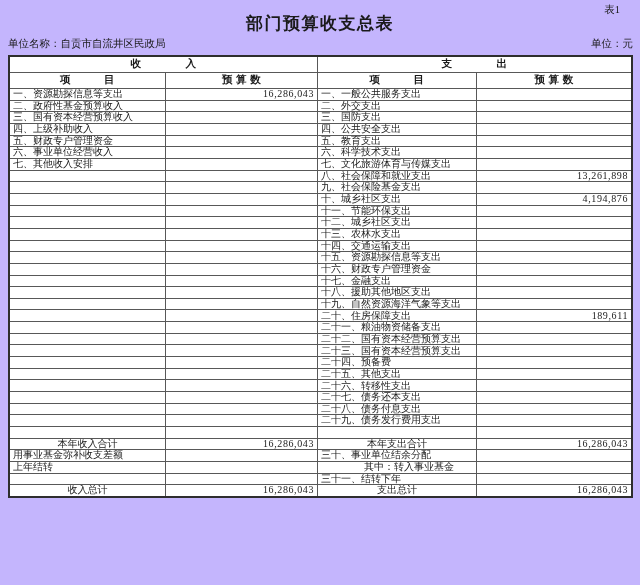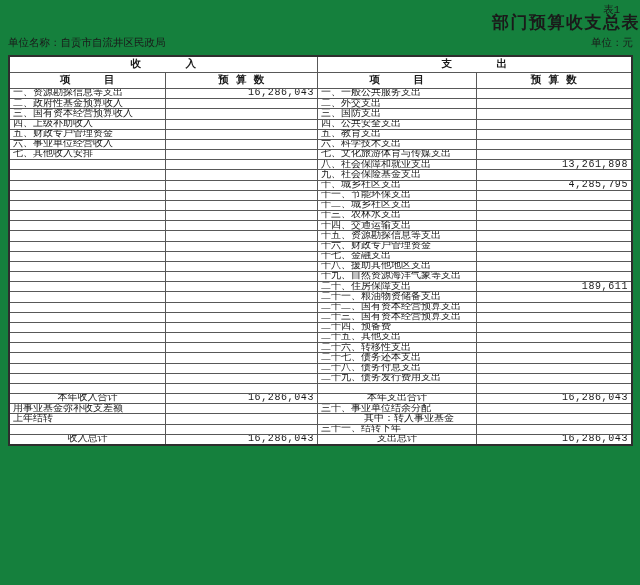--- a/index.html
+++ b/index.html
@@ -3,41 +3,41 @@
 <meta charset="utf-8">
 <style>
   html, body { margin: 0; padding: 0; }
   body {
     width: 640px; height: 585px;
     background: #ffffff;
     font-family: "Liberation Serif", "DejaVu Serif", serif;
     color: #1a1a1a;
     overflow: hidden;
   }
-  .sheet { position: relative; width: 640px; height: 585px; background: #15803d; font-family: Liberation Mono, monospace; }
+  .sheet { position: relative; width: 640px; height: 585px; background: #c4b5fd; }
 
   .page-tag {
     position: absolute; top: 4px; right: 20px;
     font-size: 10.5px; line-height: 12px;
   }
   .doc-title {
     position: absolute; top: 14px; left: 0; width: 100%;
-    text-align: right;
+    text-align: center;
     font-size: 17px; font-weight: bold; letter-spacing: 1.5px;
     line-height: 20px;
   }
   .meta-row {
     position: absolute; top: 37px; left: 8px; width: 625px;
     display: flex; justify-content: space-between;
     font-size: 10.5px; line-height: 13px; gap: 44px;
   }
 
   .grid {
     position: absolute; top: 55px; left: 8px;
-    width: 625px; height: 391px;
+    width: 625px; height: 443px;
     box-sizing: border-box;
     border: 2px solid #2e2e2e;
     background: #585858;            
     display: grid;
     grid-template-columns: 155px 151px 158px 1fr;
     grid-template-rows: 15px 15px repeat(35, 1fr);
     gap: 1px;
   }
   .cell {
     background: #fff;
@@ -111,21 +111,21 @@
       <div class="cell r"></div>
       <div class="cell">八、社会保障和就业支出</div>
       <div class="cell r">13,261,898</div>
       <div class="cell"></div>
       <div class="cell r"></div>
       <div class="cell">九、社会保险基金支出</div>
       <div class="cell r"></div>
       <div class="cell"></div>
       <div class="cell r"></div>
       <div class="cell">十、城乡社区支出</div>
-      <div class="cell r">4,285,795</div>
+      <div class="cell r">4,194,876</div>
       <div class="cell"></div>
       <div class="cell r"></div>
       <div class="cell">十一、节能环保支出</div>
       <div class="cell r"></div>
       <div class="cell"></div>
       <div class="cell r"></div>
       <div class="cell">十二、城乡社区支出</div>
       <div class="cell r"></div>
       <div class="cell"></div>
       <div class="cell r"></div>

